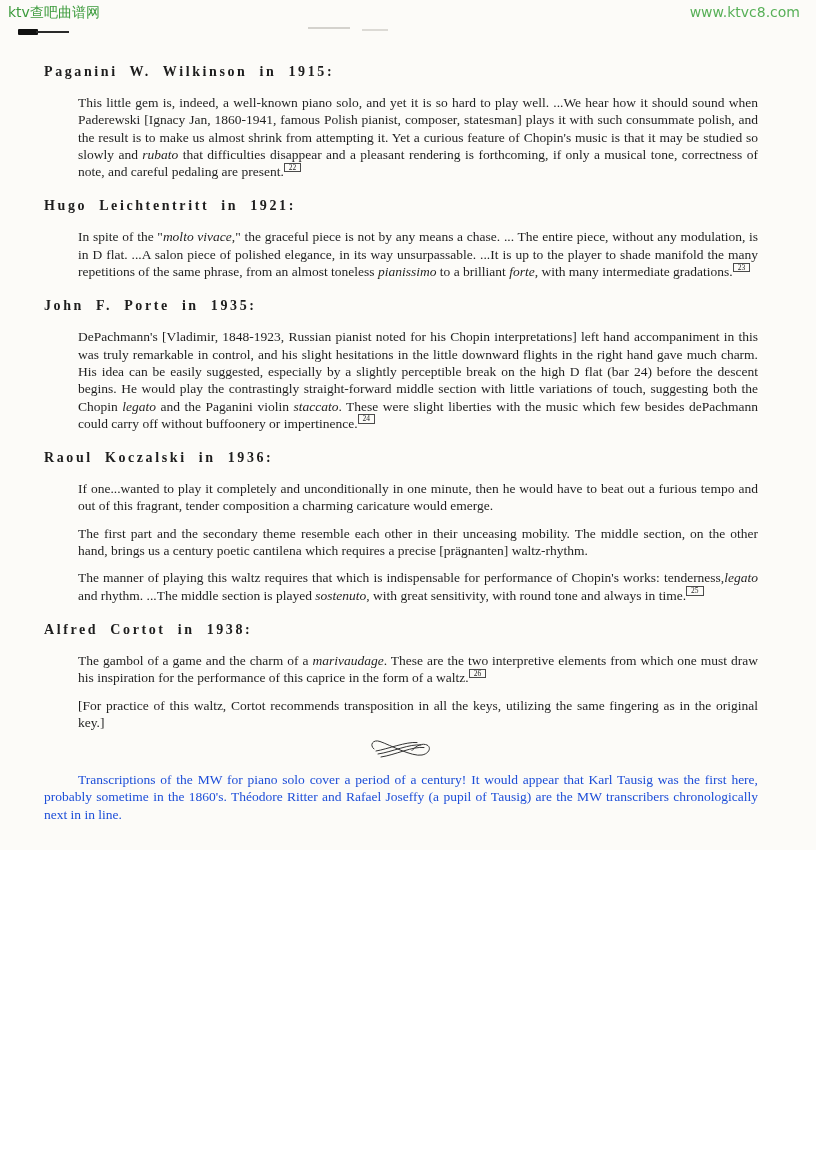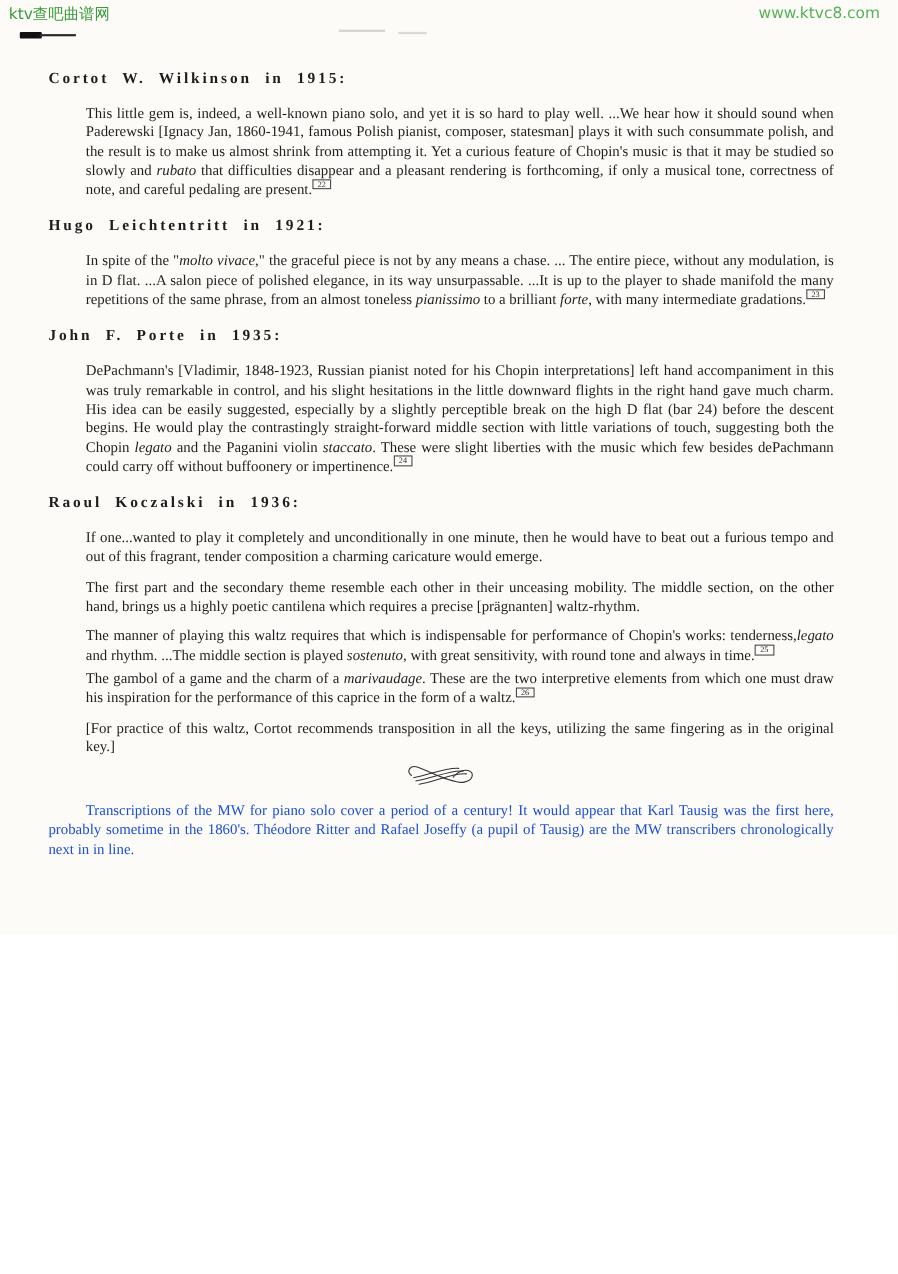--- a/index.html
+++ b/index.html
@@ -68,42 +68,43 @@
   <div class="wm wm-tr">www.ktvc8.com</div>
 
   <div class="artifact artifact-bar"></div>
   <div class="artifact artifact-line"></div>
   <div class="artifact artifact-dash1"></div>
   <div class="artifact artifact-dash2"></div>
 
   <div class="content">
 
     <section>
-      <h2 class="hd">Cortot W. Wilkinson in 1915:</h2>
+      <h2 class="hd">Paganini W. Wilkinson in 1915:</h2>
       <p class="para"><span>This little gem is, indeed, a well-known piano solo, and yet it is so hard to play well. ...We hear how it should sound when Paderewski [Ignacy Jan, 1860-1941, famous Polish pianist, composer, statesman] plays it with such consummate polish, and the result is to make us almost shrink from attempting it. Yet a curious feature of Chopin's music is that it may be studied so slowly and </span><span class="it">rubato</span><span> that difficulties disappear and a pleasant rendering is forthcoming, if only a musical tone, correctness of note, and careful pedaling are present.</span><sup class="fn">22</sup></p>
     </section>
 
     <section>
       <h2 class="hd">Hugo Leichtentritt in 1921:</h2>
       <p class="para"><span>In spite of the "</span><span class="it">molto vivace</span><span>," the graceful piece is not by any means a chase. ... The entire piece, without any modulation, is in D flat. ...A salon piece of polished elegance, in its way unsurpassable. ...It is up to the player to shade manifold the many repetitions of the same phrase, from an almost toneless </span><span class="it">pianissimo</span><span> to a brilliant </span><span class="it">forte</span><span>, with many intermediate gradations.</span><sup class="fn">23</sup></p>
     </section>
 
     <section>
       <h2 class="hd">John F. Porte in 1935:</h2>
       <p class="para"><span>DePachmann's [Vladimir, 1848-1923, Russian pianist noted for his Chopin interpretations] left hand accompaniment in this was truly remarkable in control, and his slight hesitations in the little downward flights in the right hand gave much charm. His idea can be easily suggested, especially by a slightly perceptible break on the high D flat (bar 24) before the descent begins.  He would play the contrastingly straight-forward middle section with little variations of touch, suggesting both the Chopin </span><span class="it">legato</span><span> and the Paganini violin </span><span class="it">staccato</span><span>.  These were slight liberties with the music which few besides dePachmann could carry off without buffoonery or impertinence.</span><sup class="fn">24</sup></p>
     </section>
 
     <section>
       <h2 class="hd">Raoul Koczalski in 1936:</h2>
       <p class="para"><span>If one...wanted to play it completely and unconditionally in one minute, then he would have to beat out a furious tempo and out of this fragrant, tender composition a charming caricature would emerge.</span></p>
-      <p class="para"><span>The first part and the secondary theme resemble each other in their unceasing mobility.  The middle section, on the other hand, brings us a highly poetic cantilena which requires a precise [prägnanten] waltz-rhythm.</span></p>
+      <p class="para"><span>The first part and the secondary theme resemble each other in their unceasing mobility.  The middle section, on the other hand, brings us a century poetic cantilena which requires a precise [prägnanten] waltz-rhythm.</span></p>
       <p class="para"><span>The manner of playing this waltz requires that which is indispensable for performance of Chopin's works:  tenderness,</span><span class="it">legato</span><span> and rhythm.  ...The middle section is played </span><span class="it">sostenuto</span><span>, with great sensitivity, with round tone and always in time.</span><sup class="fn">25</sup></p>
     </section>
 
     <section>
+      <h2 class="hd">Alfred Cortot in 1938:</h2>
       <p class="para"><span>The gambol of a game and the charm of a </span><span class="it">marivaudage</span><span>.  These are the two interpretive elements from which one must draw his inspiration for the performance of this caprice in the form of a waltz.</span><sup class="fn">26</sup></p>
       <p class="para"><span>[For practice of this waltz, Cortot recommends transposition in all the keys, utilizing the same fingering as in the original key.]</span></p>
     </section>
 
     <div class="flourish">
       <svg width="66" height="28" viewBox="0 0 66 28" xmlns="http://www.w3.org/2000/svg">
         <g fill="none" stroke="#333" stroke-width="1" stroke-linecap="round">
           <path d="M6 14 C1 10, 5 4, 12 6.5 C22 10, 44 22, 54 20 C62 18.5, 64 11, 57.5 9.5 C52 8.3, 47 12, 44 15.5"></path>
           <path d="M8 16 C20 14, 38 6.5, 49 7.5"></path>
           <path d="M10 19 C24 17, 42 8.5, 53 10"></path>

